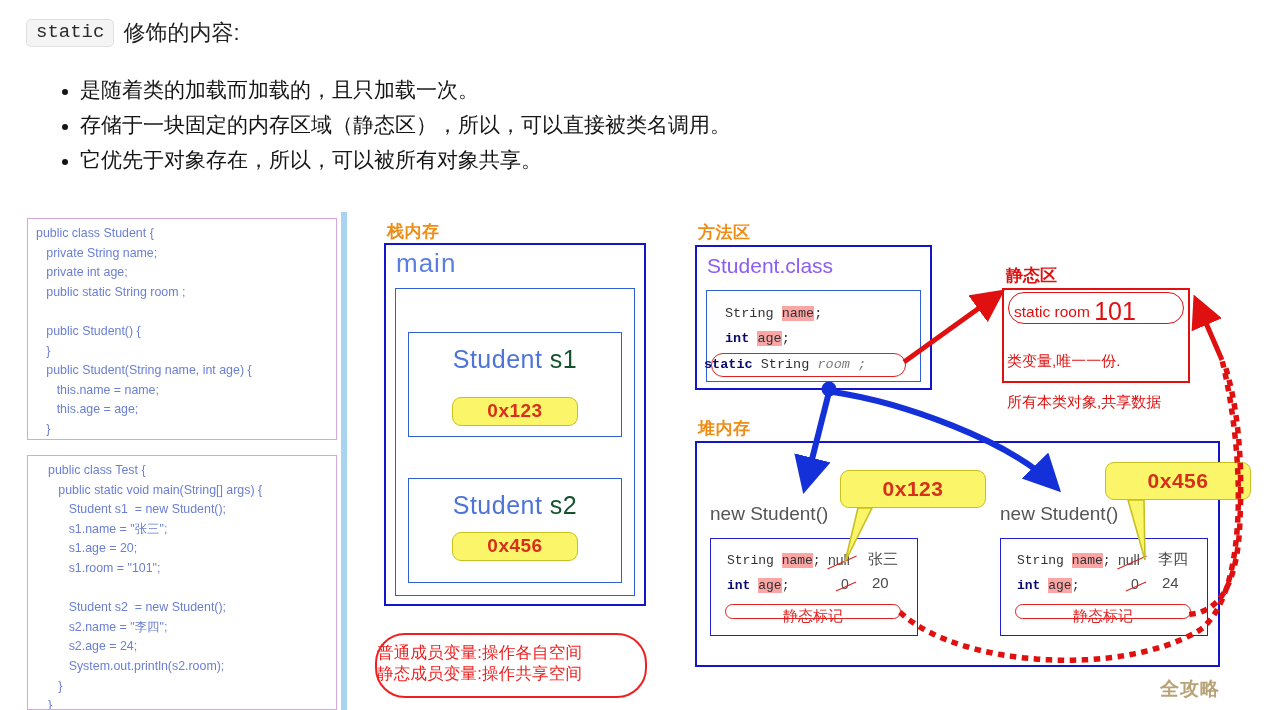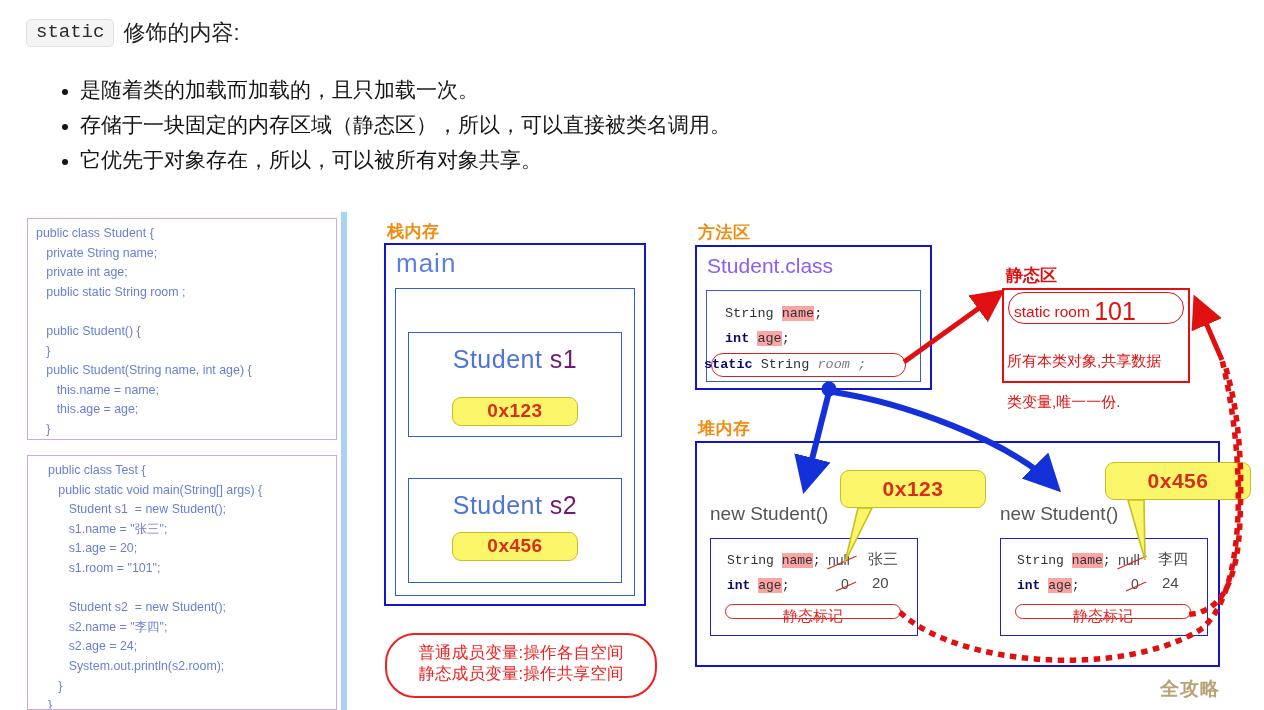--- a/index.html
+++ b/index.html
@@ -89,45 +89,44 @@
   #stack-inner { left:395px; top:288px; width:240px; height:308px; }
   .stack-frame { position:absolute; border:1.6px solid #2f5fd8; }
   #frame-s1 { left:408px; top:332px; width:214px; height:105px; }
   #frame-s2 { left:408px; top:478px; width:214px; height:105px; }
   .frame-title {
     position:absolute; font-size:25px; color:#4f74d8;
     width:214px; text-align:center; letter-spacing:0.5px;
   }
   #frame-s1-title { left:408px; top:345px; }
   #frame-s2-title { left:408px; top:491px; }
-  .frame-title .varname { color:#701a75; }
+  .frame-title .varname { color:#14532d; }
   .addr-pill {
     position:absolute;
     background:#fbf56a;
     border:1.6px solid #c8c021;
     border-radius:9px;
     color:#d6301c;
     font-size:19px;
     font-weight:bold;
     text-align:center;
     padding:2px 0 3px 0;
     width:126px;
     letter-spacing:0.5px;
   }
   #pill-s1 { left:452px; top:397px; }
   #pill-s2 { left:452px; top:532px; }
 
   #stack-note {
-    position:absolute; left:385px; top:633px; width:272px; height:65px;
+    position:absolute; left:375px; top:633px; width:272px; height:65px;
     border:2px solid #ef2020;
     border-radius:30px;
     color:#ef2020;
     font-size:16.5px;
     line-height:1.28;
-    text-align:center;
     padding-top:7px;
     letter-spacing:0.2px;
   }
 
   
   #method-label { left:698px; top:221px; }
   #method-outer { left:695px; top:245px; width:237px; height:145px; }
   #method-classname {
     position:absolute; left:707px; top:254px;
     font-size:21px; color:#8b5cf6;
@@ -314,22 +313,22 @@
 </div>
 
 <div id="staticzone-label">静态区</div>
 <div id="staticzone-box"></div>
 <div id="staticzone-pill"></div>
 <div id="staticzone-pill-text">
   <span>static room</span>
   <span class="bignum">101</span>
 </div>
 <div id="staticzone-desc">
+  <div>类变量,唯一一份.</div>
   <div>所有本类对象,共享数据</div>
-  <div>类变量,唯一一份.</div>
 </div>
 
 <div class="sect-label" id="heap-label">堆内存</div>
 <div class="box-blue" id="heap-outer"></div>
 
 <div class="heap-obj-title" id="heap-title-1">new Student()</div>
 <div class="heap-obj-box" id="heap-box-1"></div>
 <div class="heapf" style="left:727px; top:553px;">
   <span>String</span>
   <span class="hl">name</span>;

